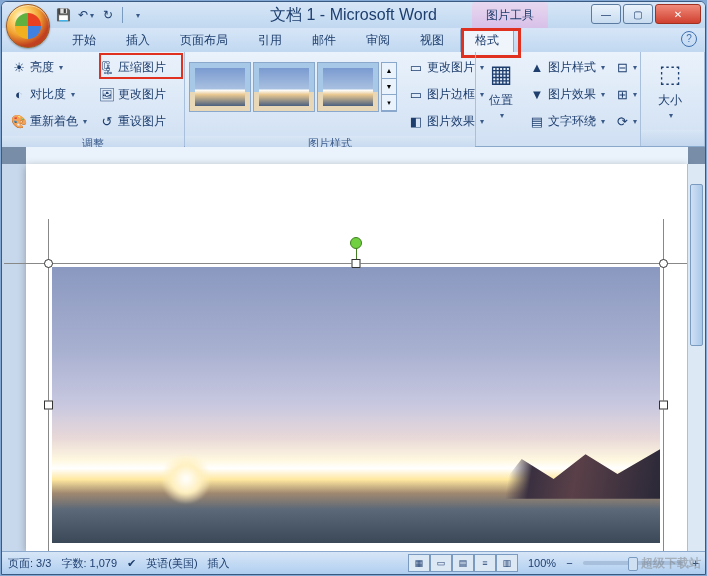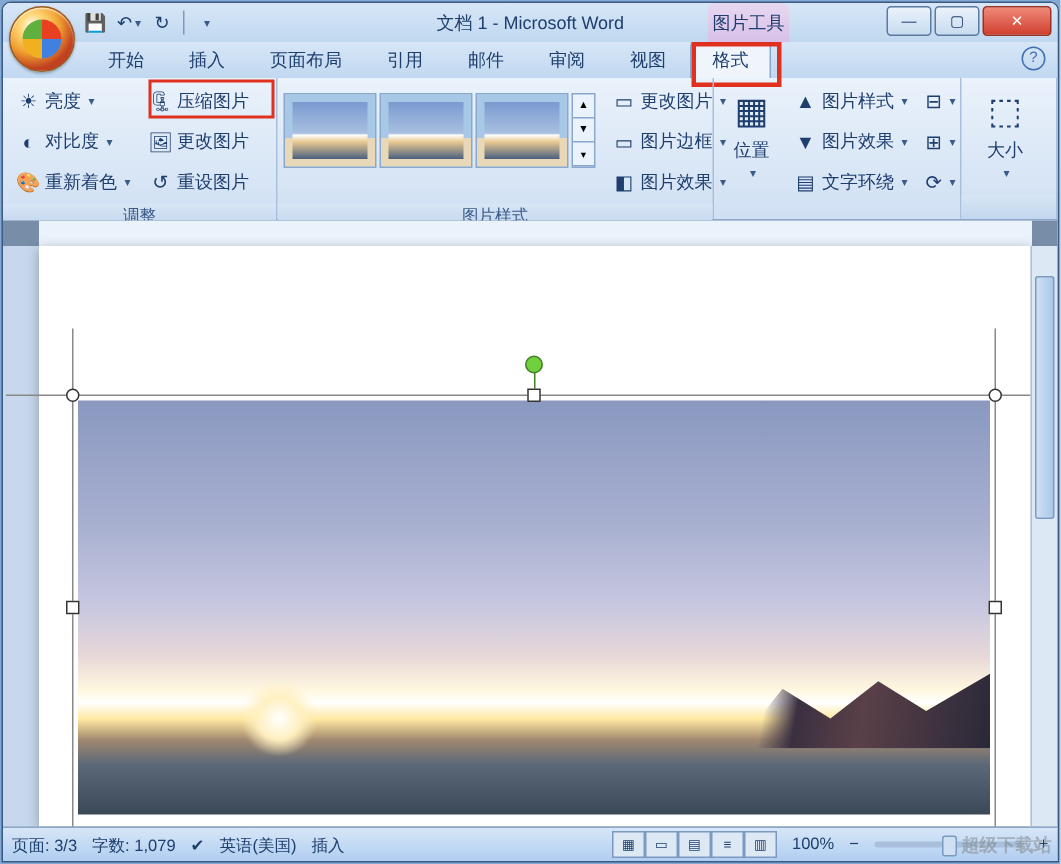--- a/index.html
+++ b/index.html
@@ -3,22 +3,22 @@
 <meta charset="utf-8">
 <style>
 body{margin:0;font-family:"Microsoft YaHei","SimSun",sans-serif;font-size:12px;background:#83a8d3;width:707px;height:576px;overflow:hidden;position:relative}
 .window{position:absolute;top:1px;left:1px;right:1px;bottom:1px;background:#fff;border:1px solid #3b5a82;border-radius:6px 6px 0 0;overflow:hidden;display:flex;flex-direction:column}
 .titlebar{height:26px;background:linear-gradient(#d7e6f7,#c0d8f0);display:flex;align-items:center;position:relative}
 .office-btn{width:42px;height:42px;position:absolute;left:4px;top:2px;z-index:10;border-radius:50%;background:radial-gradient(circle at 35% 30%,#fff 0%,#ffd97a 20%,#f0a030 45%,#c04020 70%);border:1px solid #9a5a20;box-shadow:0 1px 2px rgba(0,0,0,.3),inset 0 1px 1px rgba(255,255,255,.6)}
 .office-btn::after{content:"";position:absolute;inset:8px;border-radius:50%;background:conic-gradient(#e84020 0 90deg,#4080e0 90deg 180deg,#f0b020 180deg 270deg,#60b040 270deg 360deg)}
 .qat{display:flex;gap:2px;margin-left:52px;align-items:center}
 .qat-btn{width:20px;height:20px;display:flex;align-items:center;justify-content:center;border-radius:2px;color:#1e3e6e}
 .qat-sep{width:1px;height:16px;background:#7a9ac0;margin:0 2px}
-.title-text{position:absolute;left:50%;transform:translateX(-50%);color:#1e3e6e;font-size:12px}
-.pic-tools{position:absolute;left:470px;top:0;height:26px;padding:0 3px;display:flex;align-items:center;color:#1e3e6e;background:linear-gradient(#e8d8f0,#d8c0e8);border-radius:4px 4px 0 0}
+.title-text{position:absolute;left:50%;transform:translateX(-50%);color:#1e3e6e;font-size:16px}
+.pic-tools{position:absolute;left:470px;top:0;height:26px;padding:0 14px;display:flex;align-items:center;color:#1e3e6e;background:linear-gradient(#e8d8f0,#d8c0e8);border-radius:4px 4px 0 0}
 .win-btns{position:absolute;right:4px;top:2px;display:flex;gap:2px}
 .win-btn{width:28px;height:18px;border:1px solid #5a7aa0;border-radius:3px;display:flex;align-items:center;justify-content:center;font-size:10px;color:#1e3e6e;background:linear-gradient(#eaf2fb,#c8dcf0)}
 .win-btn.close{width:44px;background:linear-gradient(#f08a7a,#d04030);color:#fff;border-color:#a03020}
 .tabbar{height:24px;background:linear-gradient(#d7e6f7,#c0d8f0);display:flex;align-items:flex-end;padding-left:56px;gap:2px;position:relative}
 .tab{padding:3px 14px;color:#1e3e6e;cursor:pointer;border-radius:3px 3px 0 0}
 .tab.active{background:#f0f4fb;border:1px solid #8aa8cc;border-bottom:none}
 .format-hl{position:absolute;border:3px solid #e03020}
 .help-icon{position:absolute;right:8px;top:3px;width:14px;height:14px;border-radius:50%;border:1px solid #4070b0;color:#4070b0;font-size:10px;text-align:center;line-height:14px}
 .ribbon{height:94px;background:linear-gradient(#eaf2fb,#d0e0f3);display:flex;border-bottom:1px solid #8aa8cc}
 .group{border-right:1px solid #a8c0dc;display:flex;flex-direction:column;position:relative}

